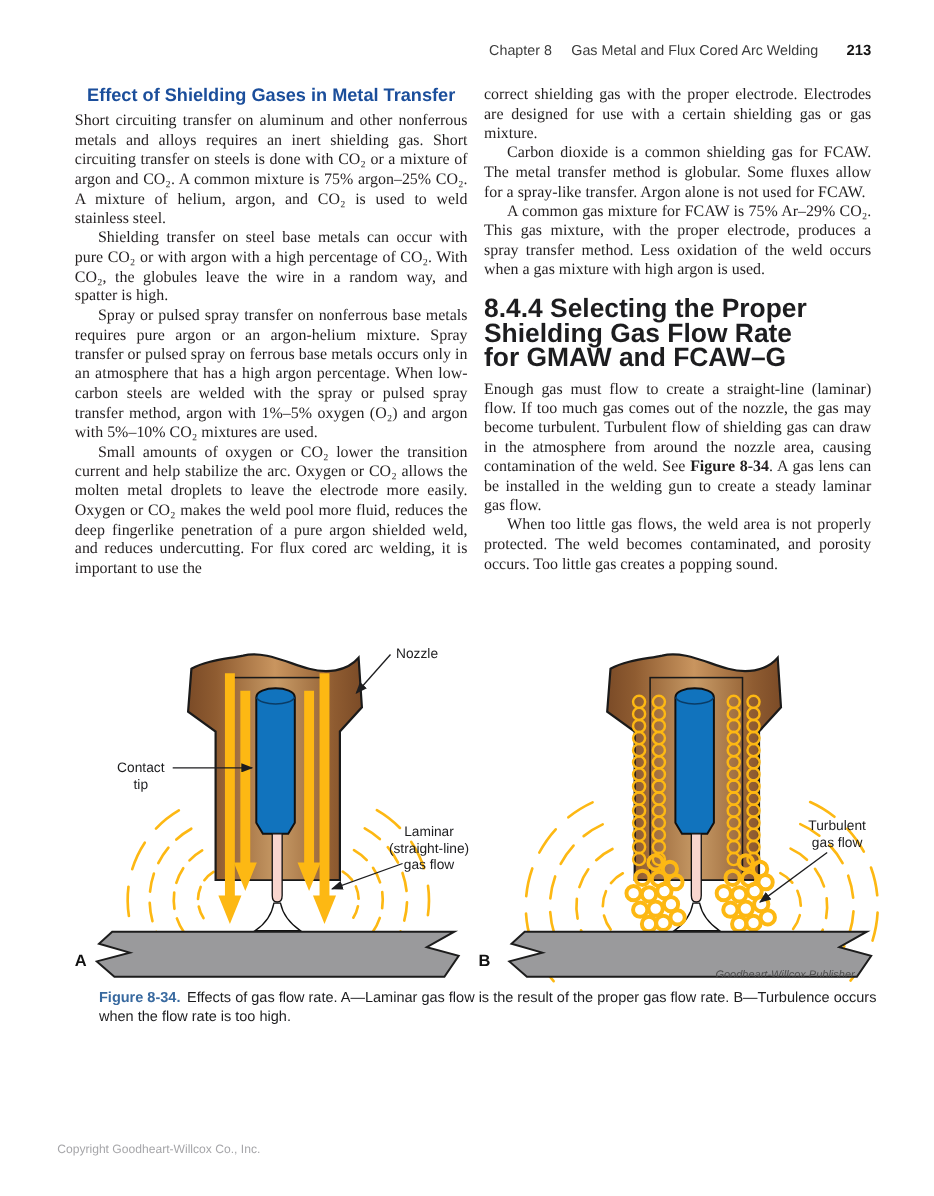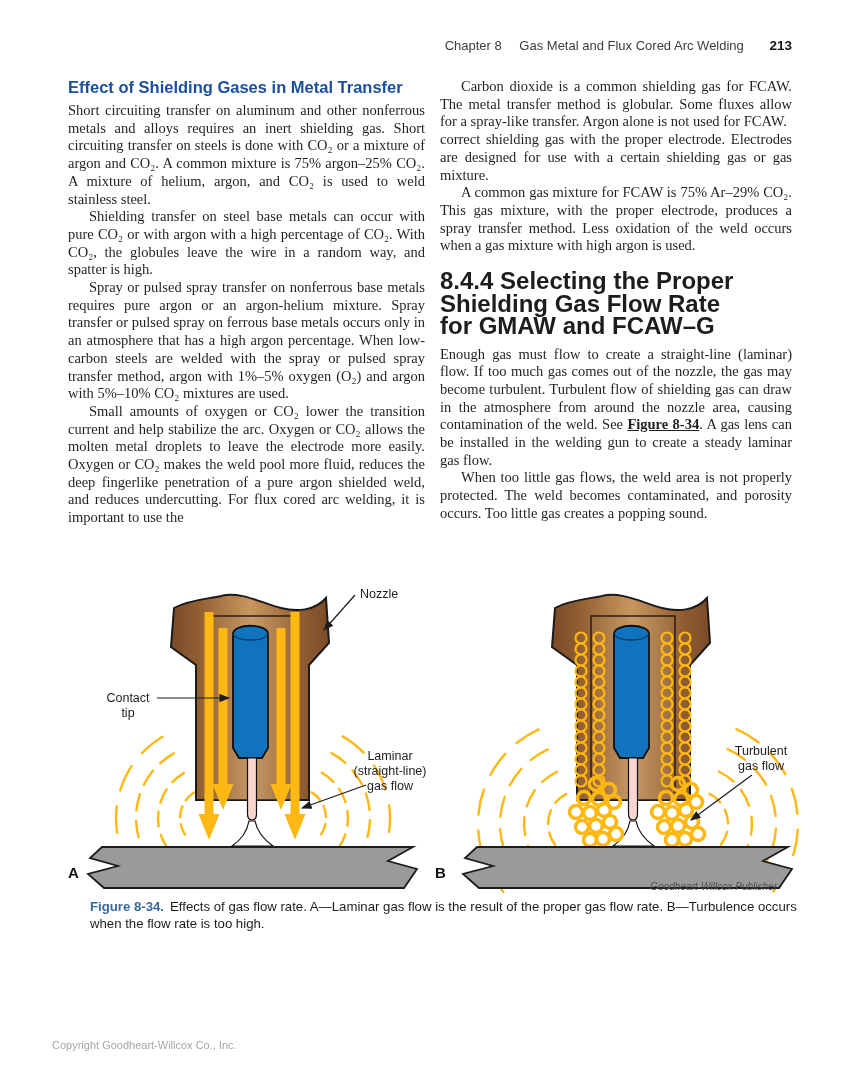--- a/index.html
+++ b/index.html
@@ -16,24 +16,24 @@
     font-family:"Liberation Sans","DejaVu Sans",sans-serif;font-size:13px;color:#3c3c3c;}
   #running-head .chap{margin-right:14px;}
   #running-head .folio{margin-left:22px;font-weight:bold;color:#141414;font-size:13.5px;}
 
   .col{position:absolute;top:78px;font-size:14.5px;line-height:17.7px;text-align:justify;}
   #col-left{left:68px;width:357px;}
   #col-right{left:440px;width:352px;}
   .para{margin:0;text-indent:1.45em;}
   .para.first{text-indent:0;}
   h2.sec-a{margin:0 0 5px 0;font-family:"Liberation Sans","DejaVu Sans",sans-serif;
-    font-size:16.5px;line-height:19px;color:var(--heading-blue);text-align:left;}
+    font-size:16.5px;line-height:19px;color:var(--heading-blue);text-align:center;}
   h2.sec-b{margin:15px 0 8px 0;font-family:"Liberation Sans","DejaVu Sans",sans-serif;
     font-size:24px;line-height:22.5px;color:#1d1d1f;white-space:pre-line;text-align:left;}
-  .figref{font-weight:bold;text-decoration:underline;}
+  .figref{font-weight:bold;}
 
   svg{position:absolute;overflow:visible;}
   #fig-a{left:60px;top:578px;}
   #fig-b{left:430px;top:578px;}
   .fig-label{font-family:"Liberation Sans","DejaVu Sans",sans-serif;font-size:12.5px;fill:#1d1d1f;}
   .fig-marker{font-family:"Liberation Sans","DejaVu Sans",sans-serif;font-size:15px;font-weight:bold;fill:#111;}
   .leader{stroke:#1d1d1f;stroke-width:1.2;fill:none;}
   .fan{stroke:var(--yellow);stroke-width:2.4;fill:none;stroke-linecap:round;}
   .coil{stroke:var(--yellow);stroke-width:2.2;fill:none;}
   .puff{stroke:var(--yellow);stroke-width:3.6;fill:none;}
@@ -63,22 +63,22 @@
 
   <div class="col" id="col-left">
     <h2 class="sec-a">Effect of Shielding Gases in Metal Transfer</h2>
     <p class="para first">Short circuiting transfer on aluminum and other nonferrous metals and alloys requires an inert shielding gas. Short circuiting transfer on steels is done with CO₂ or a mixture of argon and CO₂. A common mixture is 75% argon–25% CO₂. A mixture of helium, argon, and CO₂ is used to weld stainless steel.</p>
     <p class="para">Shielding transfer on steel base metals can occur with pure CO₂ or with argon with a high percentage of CO₂. With CO₂, the globules leave the wire in a random way, and spatter is high.</p>
     <p class="para">Spray or pulsed spray transfer on nonferrous base metals requires pure argon or an argon-helium mixture. Spray transfer or pulsed spray on ferrous base metals occurs only in an atmosphere that has a high argon percentage. When low-carbon steels are welded with the spray or pulsed spray transfer method, argon with 1%–5% oxygen (O₂) and argon with 5%–10% CO₂ mixtures are used.</p>
     <p class="para">Small amounts of oxygen or CO₂ lower the transition current and help stabilize the arc. Oxygen or CO₂ allows the molten metal droplets to leave the electrode more easily. Oxygen or CO₂ makes the weld pool more fluid, reduces the deep fingerlike penetration of a pure argon shielded weld, and reduces undercutting. For flux cored arc welding, it is important to use the</p>
   </div>
 
   <div class="col" id="col-right">
+    <p class="para first">correct shielding gas with the proper electrode. Electrodes are designed for use with a certain shielding gas or gas mixture.</p>
     <p class="para">Carbon dioxide is a common shielding gas for FCAW. The metal transfer method is globular. Some fluxes allow for a spray-like transfer. Argon alone is not used for FCAW.</p>
-    <p class="para first">correct shielding gas with the proper electrode. Electrodes are designed for use with a certain shielding gas or gas mixture.</p>
     <p class="para">A common gas mixture for FCAW is 75% Ar–29% CO₂. This gas mixture, with the proper electrode, produces a spray transfer method. Less oxidation of the weld occurs when a gas mixture with high argon is used.</p>
     <h2 class="sec-b">8.4.4 Selecting the Proper
 Shielding Gas Flow Rate
 for GMAW and FCAW–G</h2>
     <p class="para first"><span>Enough gas must flow to create a straight-line (laminar) flow. If too much gas comes out of the nozzle, the gas may become turbulent. Turbulent flow of shielding gas can draw in the atmosphere from around the nozzle area, causing contamination of the weld. See </span><span class="figref">Figure 8-34</span><span>. A gas lens can be installed in the welding gun to create a steady laminar gas flow.</span></p>
     <p class="para">When too little gas flows, the weld area is not properly protected. The weld becomes contaminated, and porosity occurs. Too little gas creates a popping sound.</p>
   </div>
 
   <svg id="fig-a" width="370" height="322" viewBox="0 0 370 322">
     <defs>

